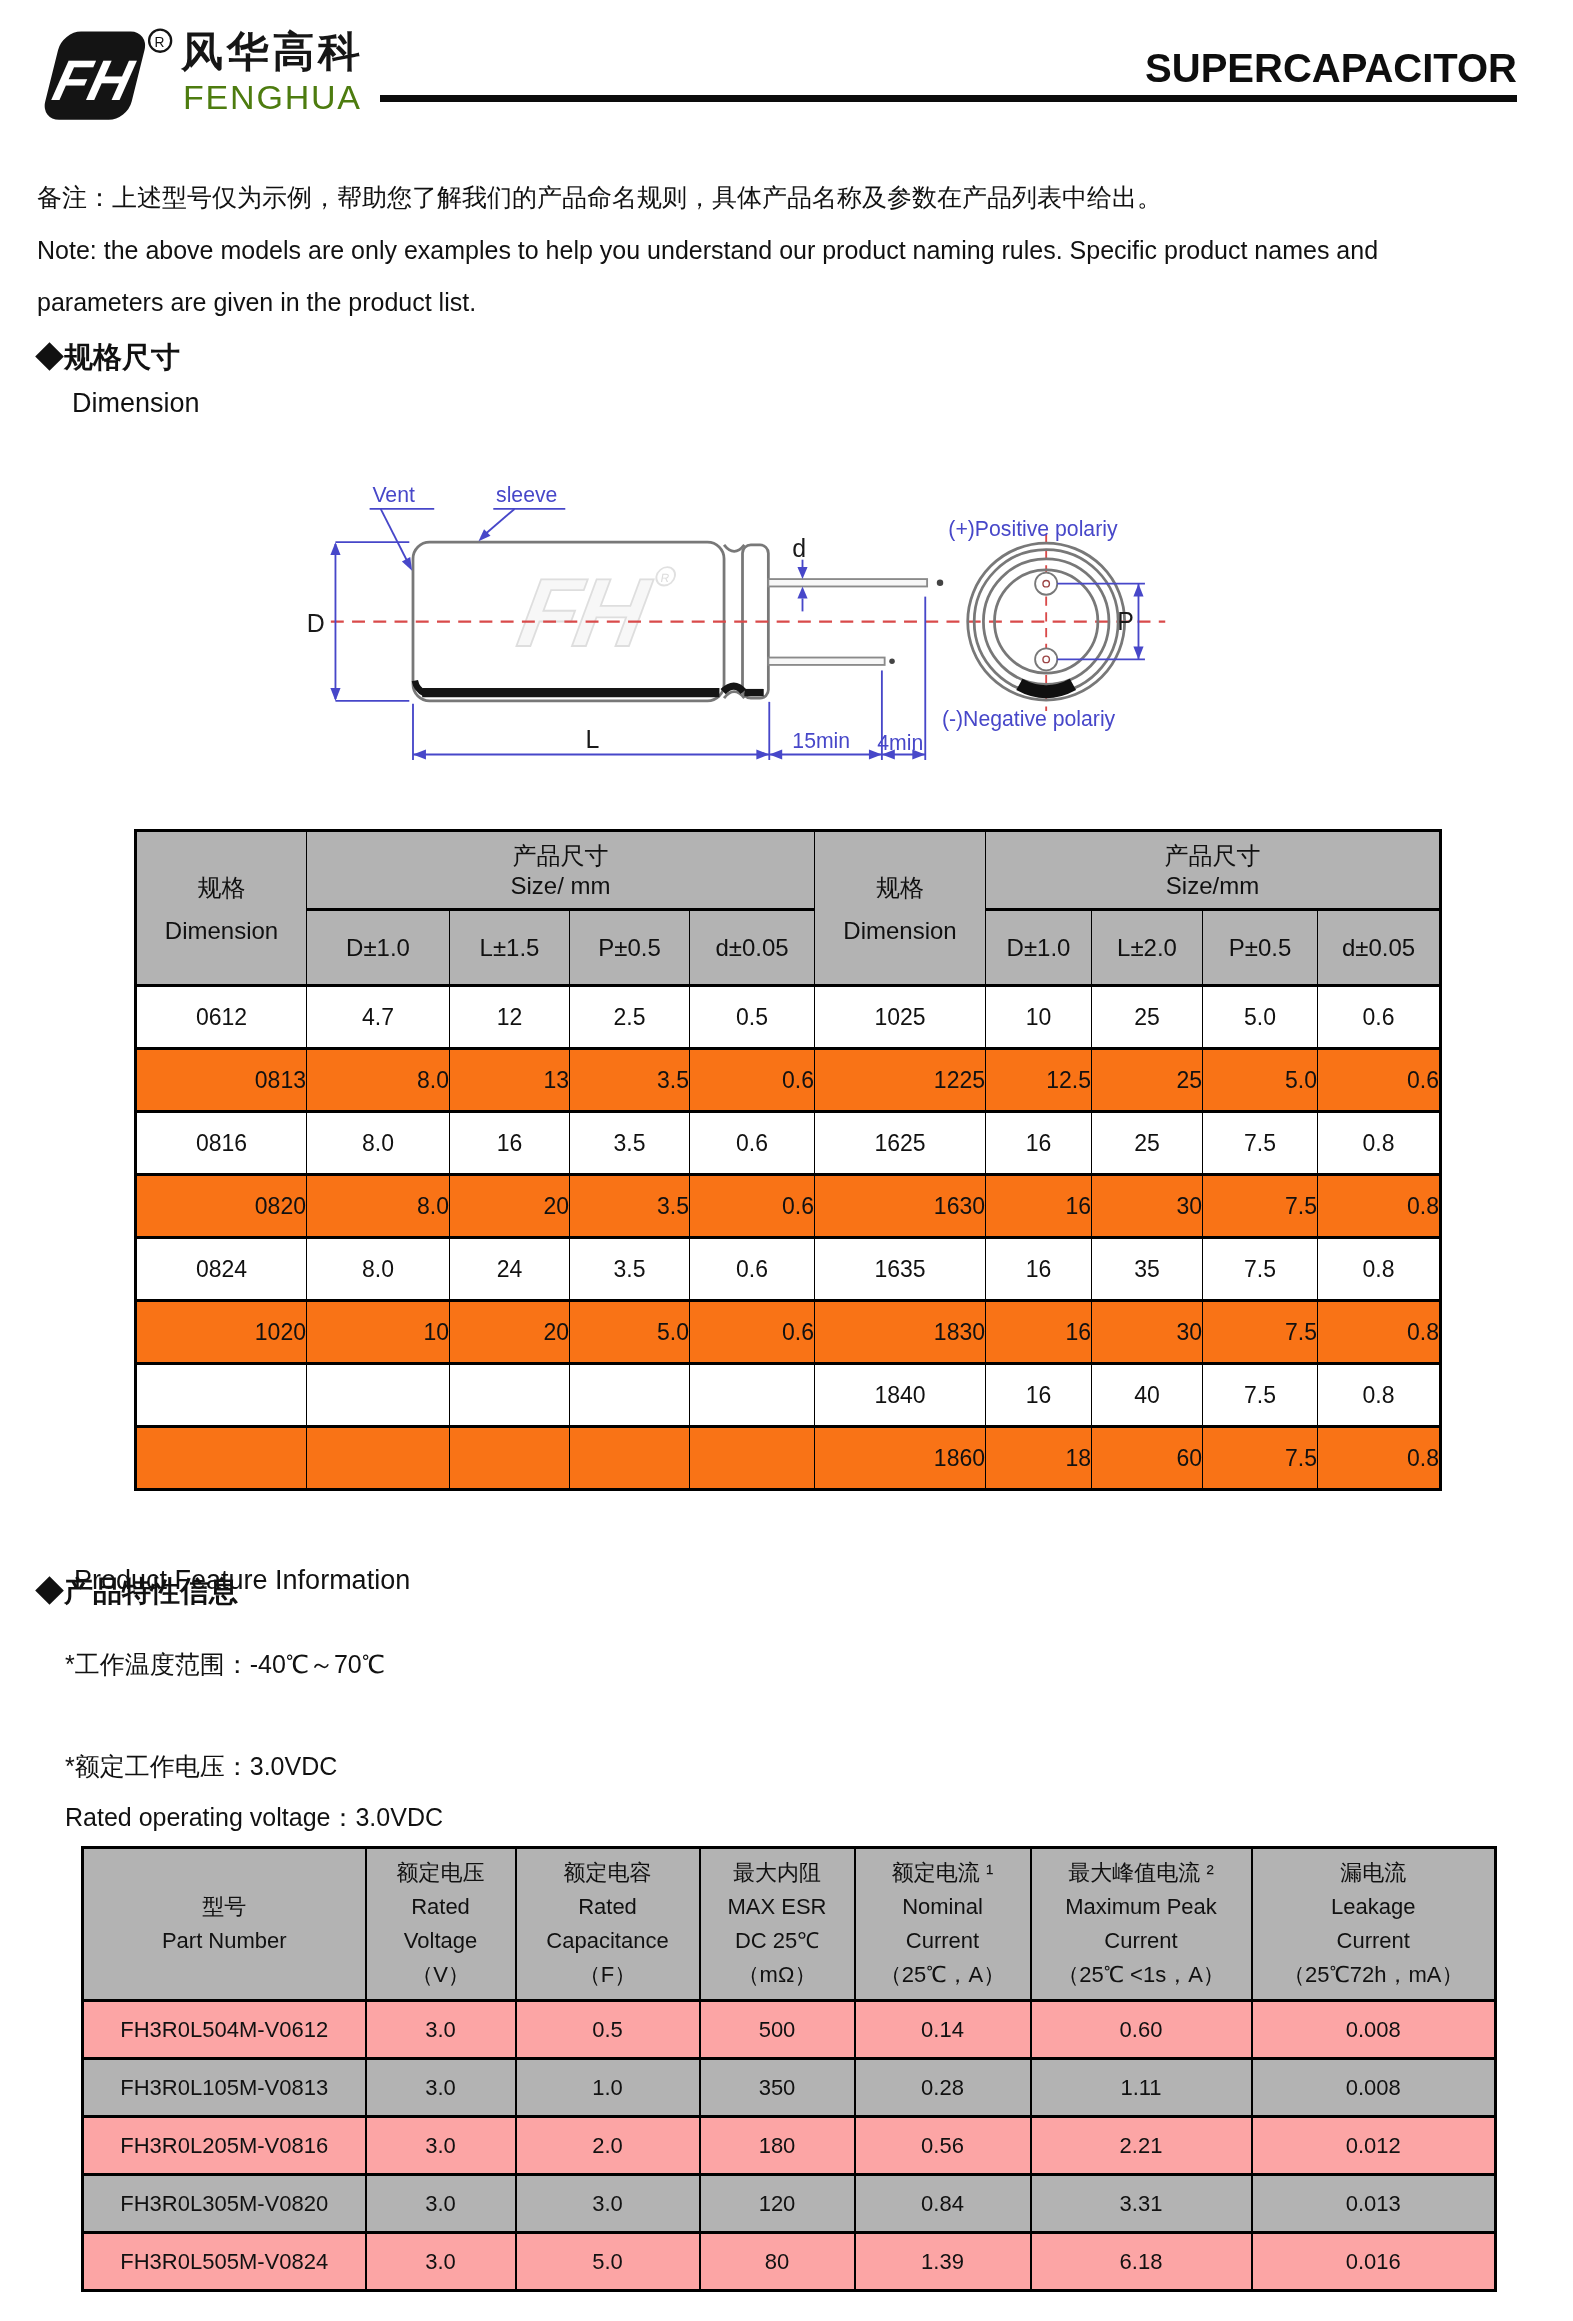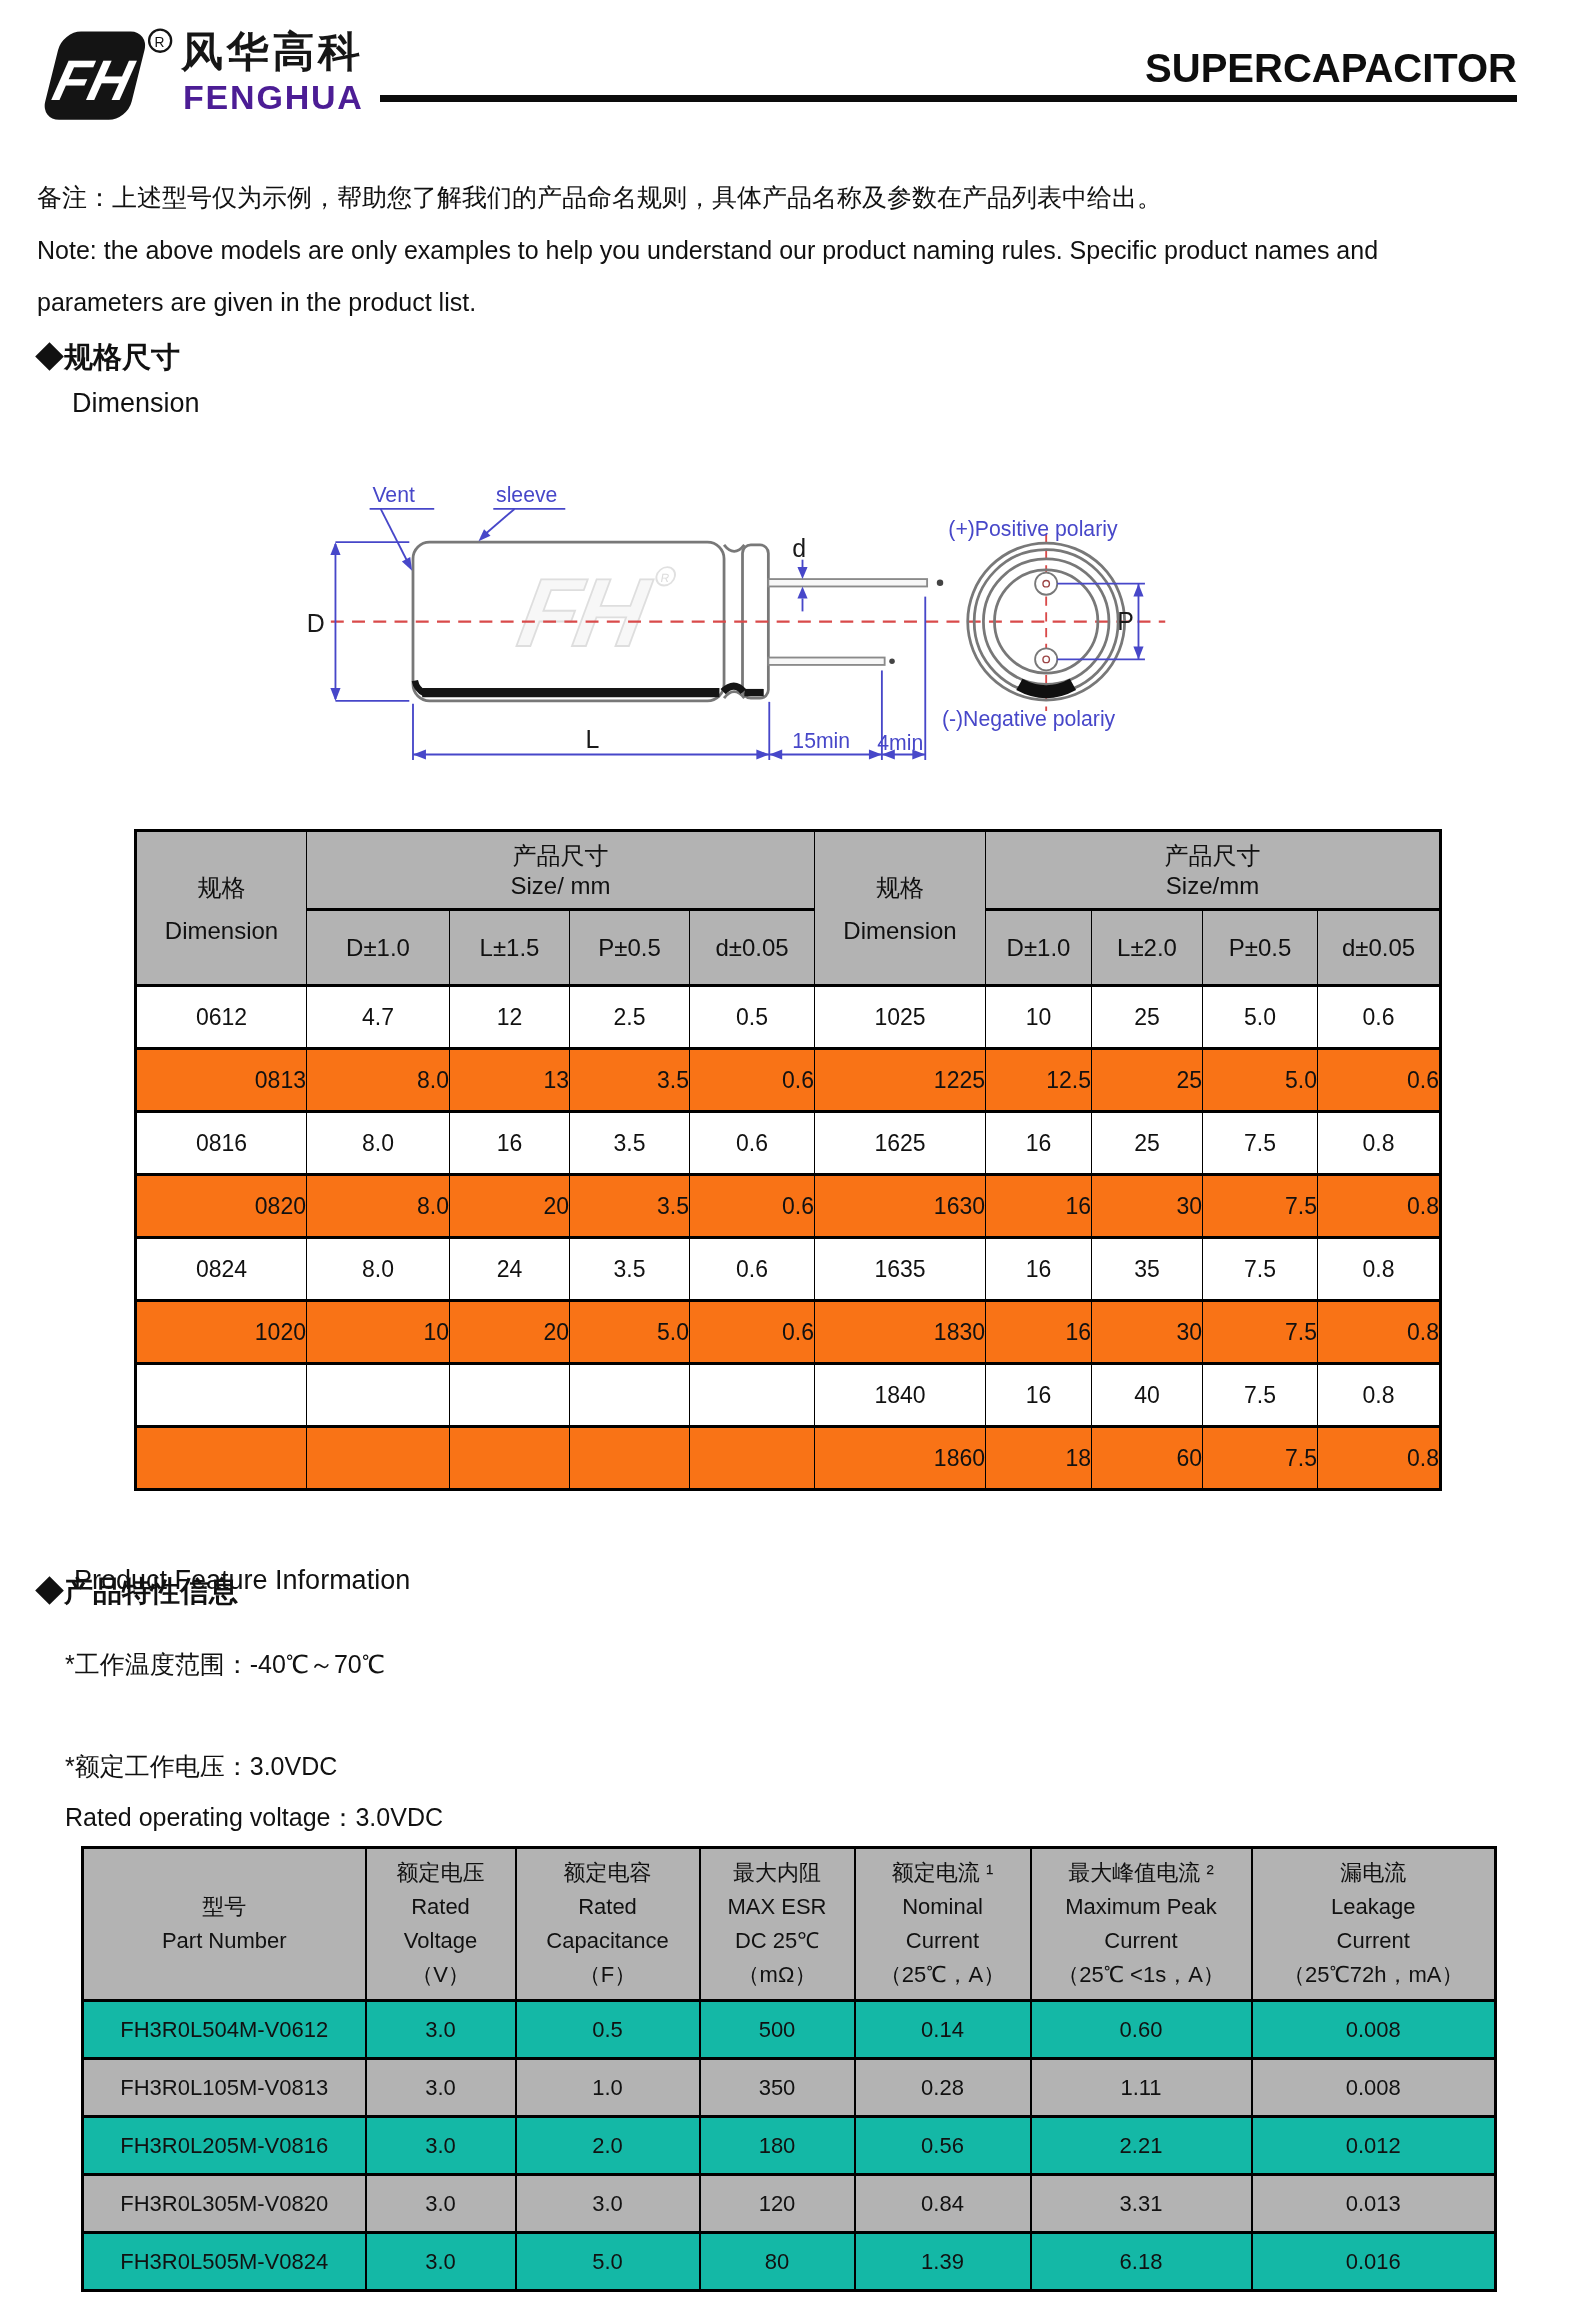--- a/index.html
+++ b/index.html
@@ -1,21 +1,21 @@
 <!DOCTYPE html>
 <html style="font-size:14.8px"><head>
 <meta charset="utf-8">
 <style>
   html,body{margin:0;padding:0;background:#fff;}
   .page{position:relative;width:1574px;height:2321px;background:#fff;overflow:hidden;
         font-family:"Liberation Sans",sans-serif;color:#111;}
   .abs{position:absolute;}
   
   .hdr-cn{position:absolute;left:181px;top:24px;font-size:42px;font-weight:bold;letter-spacing:3.7px;color:#161616;}
-  .hdr-en{position:absolute;left:183px;top:78px;font-size:34px;font-weight:bold;letter-spacing:1.8px;color:#4c1d95;}
+  .hdr-en{position:absolute;left:183px;top:78px;font-size:34px;font-weight:normal;letter-spacing:1.8px;color:#4d7c0f;}
   .hdr-title{position:absolute;top:46px;right:57px;font-size:40px;font-weight:bold;color:#0e0e0e;}
   .hdr-rule{position:absolute;left:380px;top:95px;width:1137px;height:7.4px;background:#0c0c0c;}
   
   .note-zh{position:absolute;left:37px;top:181px;font-size:25px;}
   .note-en1{position:absolute;left:37px;top:236px;font-size:25px;}
   .note-en2{position:absolute;left:37px;top:288px;font-size:25px;}
   .sec1-zh{position:absolute;left:35px;top:338px;font-size:29px;font-weight:bold;}
   .sec1-en{position:absolute;left:72px;top:388px;font-size:27px;}
   .sec2-zh{position:absolute;left:35px;top:1572px;font-size:29px;font-weight:bold;}
   .sec2-en{position:absolute;left:74px;top:1565px;font-size:27px;}
@@ -35,21 +35,21 @@
   .spec-gap{margin-bottom:13px;}
   
   #feat-table{left:81px;top:1846px;width:1412px;border:3.7px solid #000;}
   #feat-table th,#feat-table td{border-left:2.8px solid #000;border-right:2.8px solid #000;
       border-top:3.7px solid #000;border-bottom:3.7px solid #000;
       text-align:center;vertical-align:middle;font-size:22px;font-weight:normal;padding:0;}
   #feat-table th{background:#b3b3b3;}
   #feat-table thead tr{height:153px;}
   #feat-table th div{line-height:34px;}
   #feat-table tbody tr{height:58px;}
-  #feat-table tbody td{background:#14b8a6;font-size:22px;}
+  #feat-table tbody td{background:#fca5a5;font-size:22px;}
   #feat-table tbody tr.alt td{background:#b3b3b3;}
   
   .drw-blue{fill:none;stroke:#4747c9;stroke-width:2;}
   .drw-bluefill{fill:#4747c9;stroke:none;}
   .drw-gray{fill:none;stroke:#787878;stroke-width:3;}
   .drw-txtblue{fill:#4747c9;font-size:23px;}
   .drw-txtblk{fill:#1a1a1a;font-size:27px;}
 </style>
 </head>
 <body>

